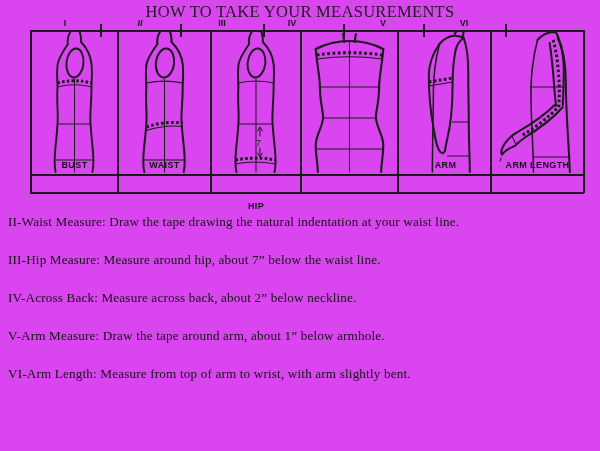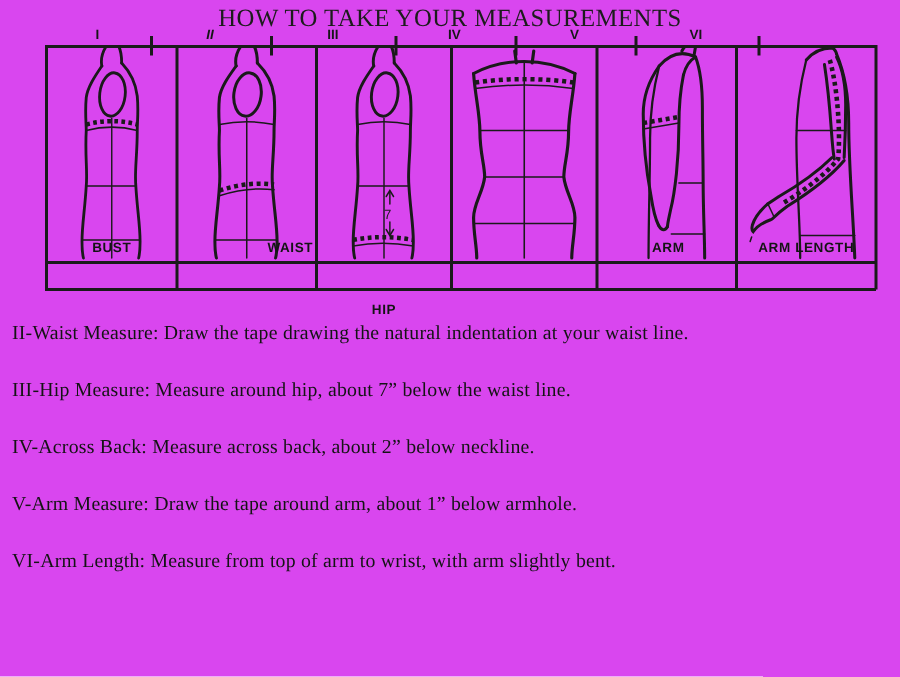--- a/index.html
+++ b/index.html
@@ -10,31 +10,31 @@
   
   .figure{position:absolute;left:28px;top:18px;width:558px;height:176px;}
   .rule{position:absolute;left:2px;width:554px;height:2px;background:#1a1a1a;}
   .top-rule{top:12px;}
   .band-top{top:156px;}
   .band-bottom{top:174px;}
   .tick{position:absolute;top:6px;width:2px;height:13px;background:#1a1a1a;}
   .tk1{left:72px;}.tk2{left:152px;}.tk3{left:235px;}.tk4{left:315px;}.tk5{left:395px;}.tk6{left:477px;}
   .numeral{position:absolute;top:0px;width:30px;text-align:center;
            font-family:"Liberation Sans",sans-serif;font-weight:bold;font-size:9px;color:#161616;}
-  .nm1{left:22px;}.nm2{left:97px;font-style:italic;}.nm3{left:179px;}.nm4{left:260px;}.nm5{left:340px;}.nm6{left:421px;}
+  .nm1{left:22px;}.nm2{left:97px;font-style:italic;}.nm3{left:179px;}.nm4{left:249px;}.nm5{left:340px;}.nm6{left:421px;}
   .divider{position:absolute;top:12px;width:2px;height:163px;background:#1a1a1a;}
   .dv0{left:2px;}.dv1{left:89px;}.dv2{left:182px;}.dv3{left:272px;}.dv4{left:369px;}.dv5{left:462px;}.dv6{left:555px;}
   .panel{position:absolute;top:12px;height:144px;}
   .pn1{left:4px;width:85px;}.pn2{left:91px;width:91px;}.pn3{left:184px;width:88px;}
   .pn4{left:274px;width:95px;}.pn5{left:371px;width:91px;}.pn6{left:464px;width:91px;}
   .panel svg{display:block;width:100%;height:144px;}
   .cell{position:absolute;top:139px;height:17px;line-height:17px;text-align:center;
         font-family:"Liberation Sans",sans-serif;font-weight:bold;font-size:9px;
         letter-spacing:.4px;color:#141414;white-space:nowrap;overflow:hidden;}
-  .cl1{left:4px;width:85px;}.cl2{left:91px;width:91px;padding-left:29px;}.cl3{left:184px;width:88px;margin-top:41px;}
+  .cl1{left:4px;width:85px;}.cl2{left:91px;width:91px;}.cl3{left:184px;width:88px;margin-top:41px;}
   .cl4{left:274px;width:95px;}.cl5{left:371px;width:93px;}.cl6{left:464px;width:91px;}
   
   .o{fill:none;stroke:#1a1a1a;stroke-width:2;stroke-linecap:round;}
   .o2{fill:none;stroke:#1a1a1a;stroke-width:1.5;stroke-linecap:round;}
   .s{fill:none;stroke:#1a1a1a;stroke-width:1;stroke-linecap:round;}
   .t{fill:none;stroke:#1a1a1a;stroke-width:3;stroke-dasharray:2.6 2.4;}
   .ann{font-family:"Liberation Sans",sans-serif;font-size:9px;fill:#1a1a1a;}
   
   .instructions{position:absolute;left:8px;top:214px;width:584px;}
   .instructions p{margin:0 0 22px 0;font-size:13.2px;line-height:16px;

